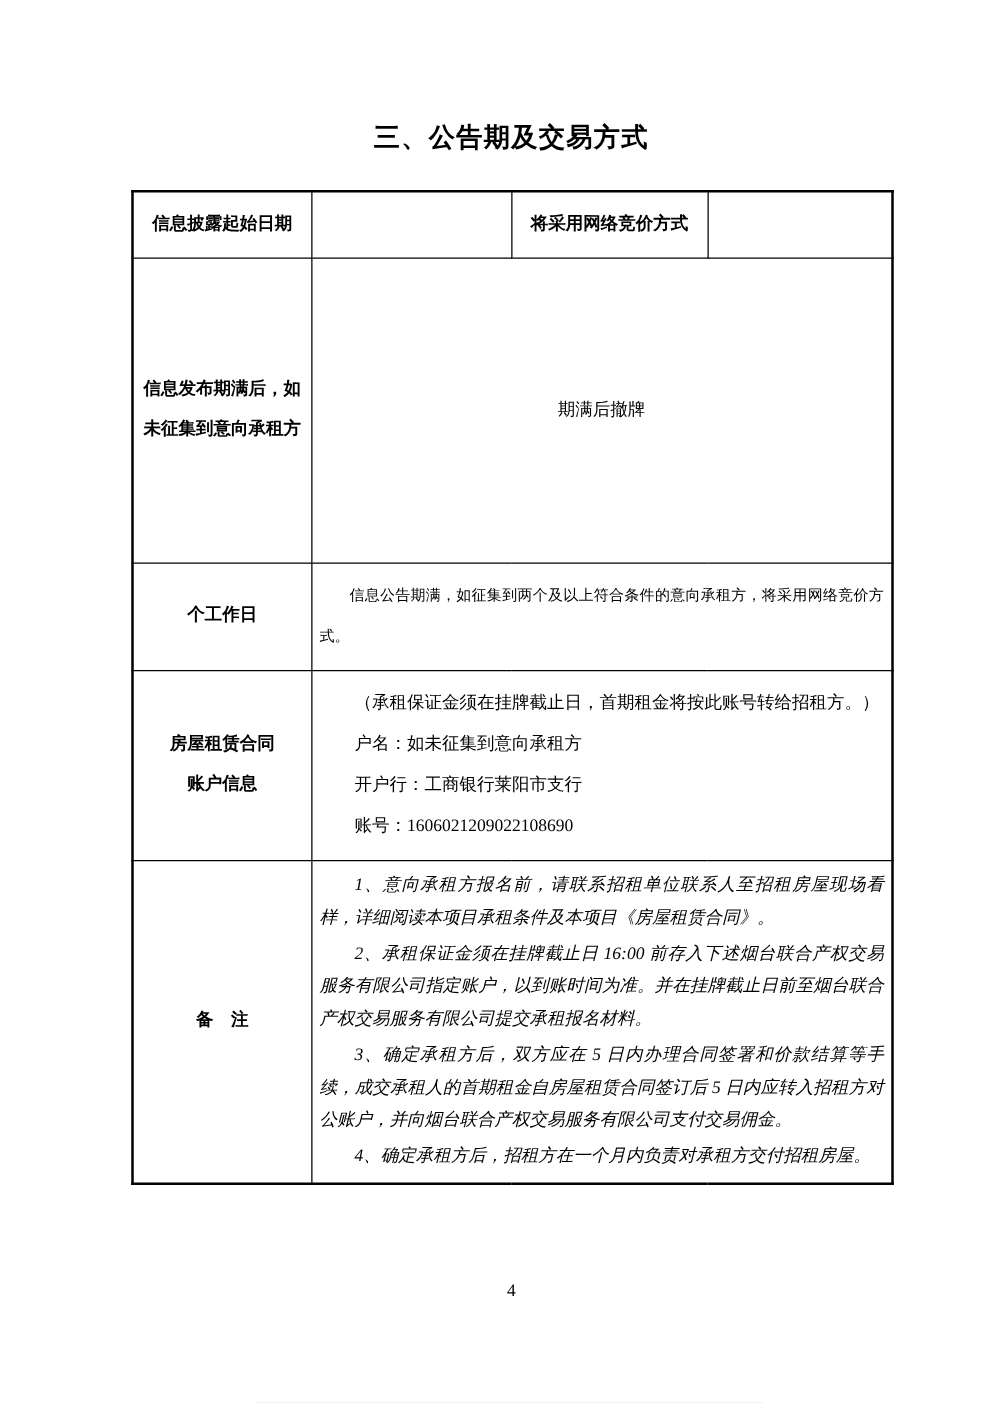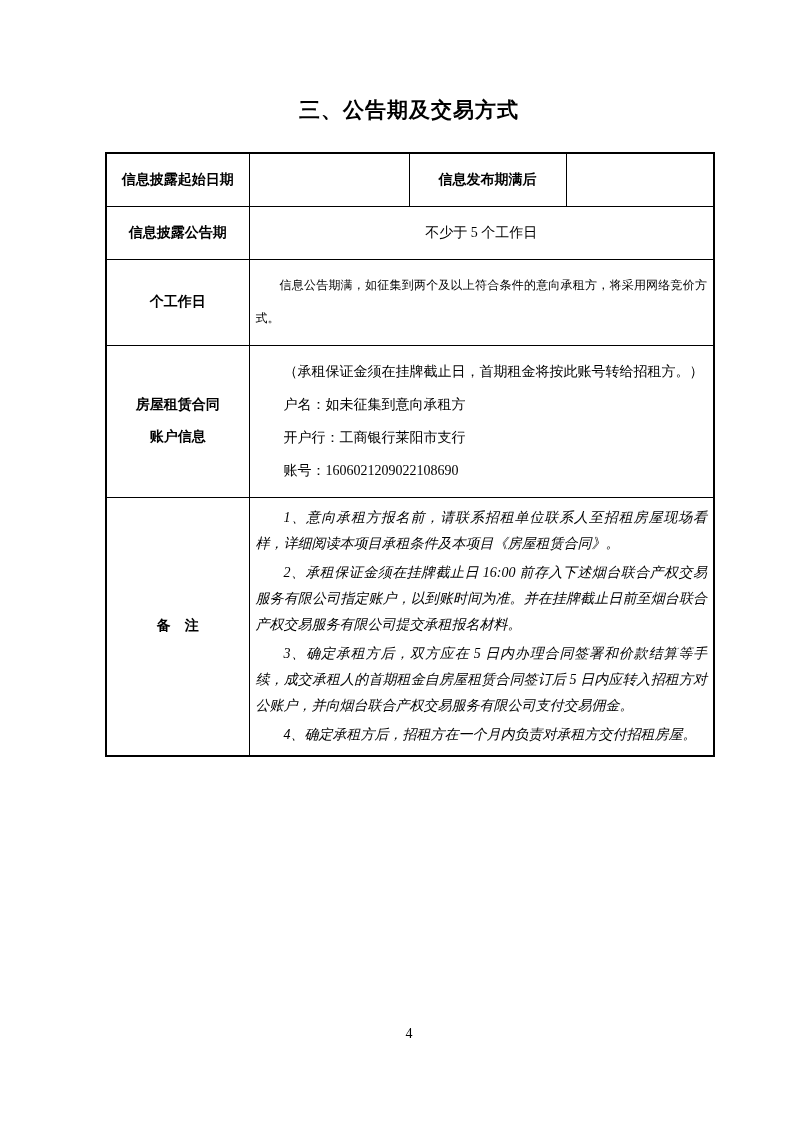--- a/index.html
+++ b/index.html
@@ -99,29 +99,29 @@
       <col style="width:143px">
       <col style="width:160px">
       <col style="width:157px">
       <col style="width:148px">
     </colgroup>
 
     <tbody>
         <tr style="height:53px;">
       <td class="label">信息披露起始日期</td>
       <td></td>
-      <td class="label">信息发布期满后</td>
+      <td class="label">将采用网络竞价方式</td>
       <td></td>
     </tr>
 
-    <tr style="height:53px;">
-      <td class="label">信息披露公告期</td>
-      <td class="center-val" colspan="3">不少于 5 个工作日</td>
+
+    <tr style="height:244px;">
+      <td class="label">信息发布期满后，如未征集到意向承租方</td>
+      <td class="center-val" colspan="3">期满后撤牌</td>
     </tr>
-
 
     <tr style="height:86px;">
       <td class="label">个工作日</td>
       <td colspan="3">
         <p class="para">信息公告期满，如征集到两个及以上符合条件的意向承租方，将采用网络竞价方式。</p>
       </td>
     </tr>
 
     <tr style="height:152px;">
       <td class="label prelabel">房屋租赁合同

